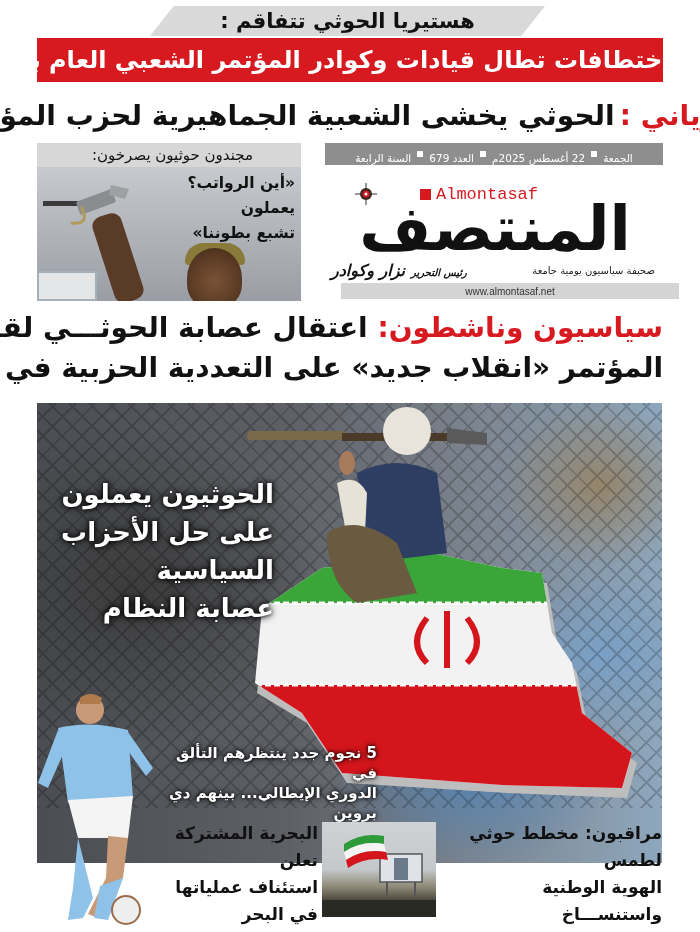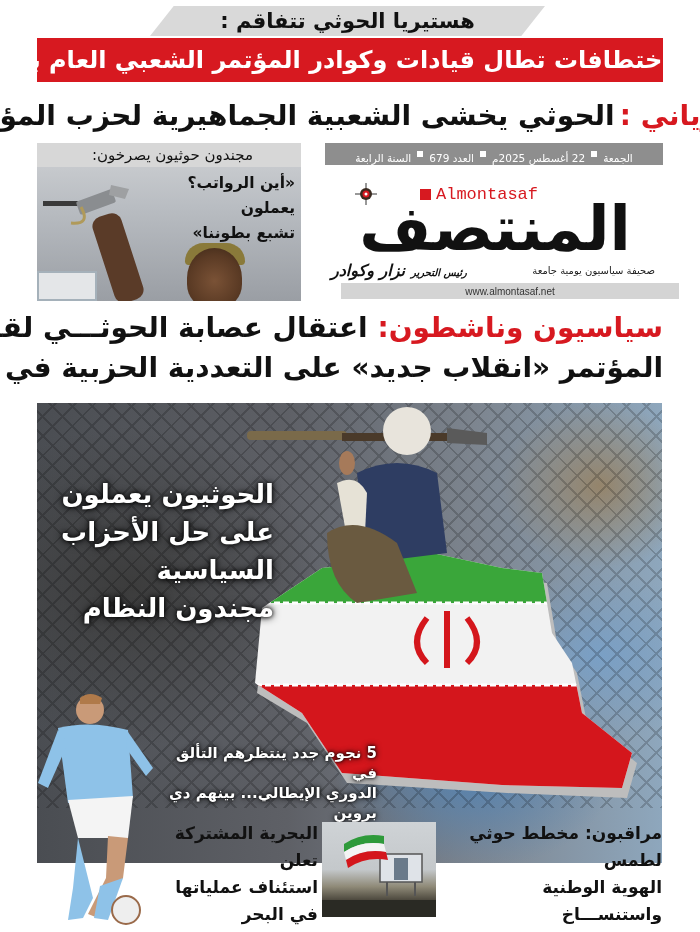--- a/index.html
+++ b/index.html
@@ -242,21 +242,21 @@
     <path d="M110 70 Q150 50 190 70 L200 150 L120 160 Z" fill="#2e3d62"></path>
     <path d="M90 80 Q110 70 120 90 L118 130 L100 135 Z" fill="#e6e2d6"></path>
     <path d="M80 130 Q110 110 150 140 L170 190 L110 200 Q80 180 80 130 Z" fill="#6a5a40"></path>
     <ellipse cx="100" cy="60" rx="8" ry="12" fill="#a67a5a"></ellipse>
   </svg>
 
   <div class="abs side-text rtl">
     <div>الحوثيون يعملون</div>
     <div>على حل الأحزاب</div>
     <div>السياسية</div>
-    <div>مجندون النظام</div>
+    <div>عصابة النظام</div>
   </div>
 
   <div class="abs sport-text rtl">
     <div>5 نجوم جدد ينتظرهم التألق في</div>
     <div>الدوري الإيطالي... بينهم دي بروين</div>
   </div>
 </div>
 
 <svg class="abs player" viewBox="0 0 150 244">
   <circle cx="62" cy="22" r="14" fill="#c99a78"></circle>

